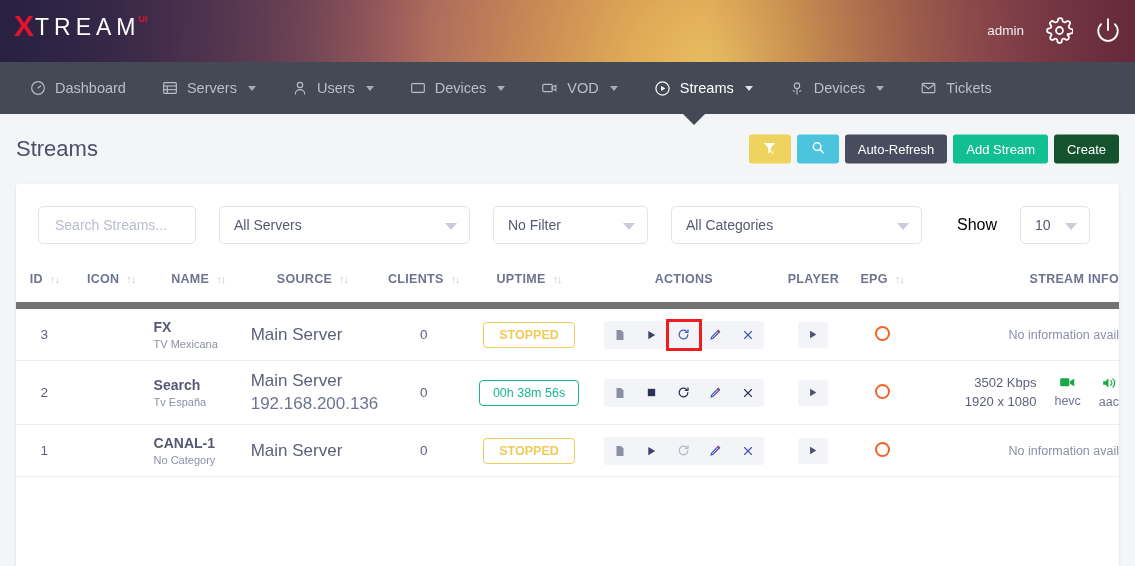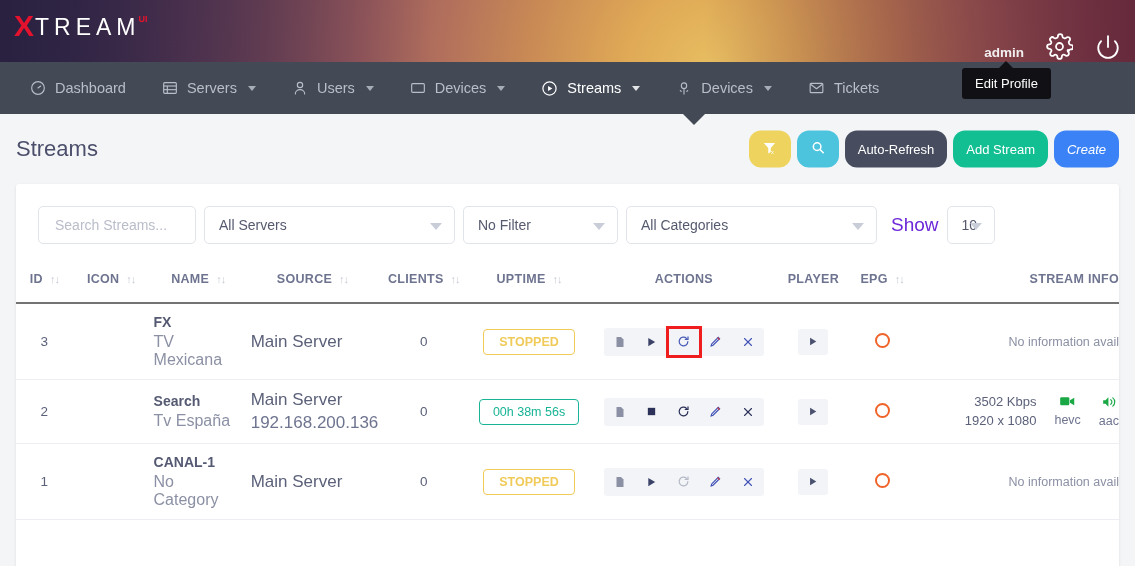--- a/index.html
+++ b/index.html
@@ -42,21 +42,21 @@
     color: #ffffff; font-size: 23px; font-weight: 300;
     line-height: 32px; letter-spacing: 5px; padding-left: 1px;
   }
   .logo .sup {
     color: #e4122c; font-size: 9px; font-weight: bold;
     line-height: 13px; margin-left: -2px; margin-top: 2px;
   }
 
   .banner-right {
     position: absolute; right: 14px; top: 0; height: 60px;
-    display: flex; align-items: flex-end; gap: 22px; z-index: 3; font-weight: bold;
+    display: flex; align-items: center; gap: 22px; z-index: 3;
   }
   .banner-right .uname {
     color: #f2eef0; font-size: 13.5px;
   }
   .ic-btn { display: flex; align-items: center; justify-content: center; cursor: pointer; }
   .ic-btn svg { display: block; }
 
   
   .navbar {
     position: relative;
@@ -117,42 +117,42 @@
     padding: 0 16px;
     position: relative;
   }
   .page-title { font-size: 22px; color: #4b4f6b; font-weight: normal; }
 
   .toolbar {
     position: absolute; right: 16px; top: 50%; transform: translateY(-50%);
     display: flex; align-items: center; gap: 6px;
   }
   .tb-btn {
-    height: 37px; border-radius: 12px; border: none;
+    height: 29px; border-radius: 3px; border: none;
     color: #ffffff; font-size: 13px;
     display: flex; align-items: center; justify-content: center;
     padding: 0 13px; cursor: pointer;
     font-family: "Liberation Sans", sans-serif;
   }
   .tb-icon { width: 42px; padding: 0; }
 
   
   .card {
     margin: 0 16px;
     background: #ffffff;
     border-radius: 3px;
     box-shadow: 0 1px 3px rgba(0,0,0,.10);
     min-height: 400px;
     position: relative;
   }
 
   .filters {
     display: flex; align-items: center;
     padding: 22px 22px 14px 22px;
-    gap: 8px;
+    gap: 23px;
   }
   .fld {
     height: 38px;
     border: 1px solid #e1e4ea;
     border-radius: 5px;
     background: #fff;
     display: flex; align-items: center;
     padding: 0 14px;
     font-size: 14px; color: #555a6e;
     position: relative;
@@ -161,39 +161,39 @@
   .fld.search input {
     border: none; outline: none; width: 100%;
     font-size: 14px; color: #555a6e;
     font-family: "Liberation Sans", sans-serif;
     background: transparent;
   }
   .fld.search input::placeholder { color: #b9bdc9; }
   .fld.sel-servers { width: 251px; }
   .fld.sel-categories { width: 251px; }
   .fld.sel-filter { width: 155px; }
-  .fld.sel-show { width: 48px; padding: 0 10px 0 14px; }
+  .fld.sel-show { width: 70px; padding: 0 10px 0 14px; }
   .sel-caret {
     position: absolute; right: 12px; top: 50%;
     margin-top: -2px;
     width: 0; height: 0;
     border-left: 6px solid transparent;
     border-right: 6px solid transparent;
     border-top: 7px solid #c9cdd8;
   }
-  .show-label { font-size: 19px; color: #6d28d9; margin-left: 6px; }
+  .show-label { font-size: 16px; color: #000000; margin-left: 12px; }
 
   
   table.streams { width: 100%; border-collapse: collapse; table-layout: fixed; }
   table.streams th {
     text-align: center;
     font-size: 12.5px; color: #6e7490; font-weight: bold;
     letter-spacing: .3px;
     padding: 14px 4px 16px 4px;
-    border-bottom: 2px solid #737373;
+    border-bottom: 7px solid #737373;
     white-space: nowrap;
   }
   .th-in { display: inline-flex; align-items: center; gap: 7px; }
   .sort { color: #c6cad6; font-size: 11px; letter-spacing: -1px; }
   table.streams td {
     text-align: center;
     font-size: 13.5px; color: #5c617a;
     padding: 10px 4px;
     border-bottom: 1px solid #eceef2;
     vertical-align: middle;
@@ -203,21 +203,21 @@
   .col-name { width: 96px; }
   .col-source { width: 130px; }
   .col-clients { width: 90px; }
   .col-uptime { width: 118px; }
   .col-actions { width: 188px; }
   .col-player { width: 68px; }
   .col-epg { width: 68px; }
   .col-info { width: 200px; }
 
   .name-main { font-weight: bold; color: #555a72; font-size: 14px; }
-  .name-sub { font-size: 16px; color: #8b90a4; margin-top: 3px; }
+  .name-sub { font-size: 11px; color: #8b90a4; margin-top: 3px; }
   .src-main { font-size: 17px; color: #5c617a; }
   .src-sub { font-size: 17px; color: #6e7490; margin-top: 3px; }
 
   .badge {
     display: inline-block;
     border: 1px solid currentColor;
     border-radius: 4px;
     padding: 5px 13px;
     font-size: 12.5px;
     font-weight: bold;
@@ -327,20 +327,30 @@
     <div class="nav-item">
       <span>
         <svg width="16" height="16" viewBox="0 0 24 24" fill="none" stroke="currentColor" stroke-width="1.7">
             <rect x="2.5" y="5.5" width="19" height="13" rx="1.5"></rect>
           </svg>
       </span>
       <span>Devices</span>
       <span class="caret"></span>
     </div>
 
+    <div class="nav-item">
+      <span>
+        <svg width="17" height="16" viewBox="0 0 24 24" fill="none" stroke="currentColor" stroke-width="1.7">
+            <rect x="2" y="6.5" width="14" height="11" rx="1.5"></rect>
+            <path d="M16 11l5.5-3v8L16 13z"></path>
+          </svg>
+      </span>
+      <span>VOD</span>
+      <span class="caret"></span>
+    </div>
 
     <div class="nav-item active">
       <span>
         <svg width="17" height="17" viewBox="0 0 24 24" fill="none" stroke="currentColor" stroke-width="1.7" stroke-linejoin="round">
             <circle cx="12" cy="12" r="9.3"></circle>
             <path d="M10 8.4l6 3.6-6 3.6z" fill="currentColor" stroke="none"></path>
           </svg>
       </span>
       <span>Streams</span>
       <span class="caret"></span>
@@ -365,23 +375,20 @@
             <rect x="2.5" y="5" width="19" height="14" rx="1.5"></rect>
             <path d="M3 6.5l9 6.5 9-6.5"></path>
           </svg>
       </span>
       <span>Tickets</span>
     </div>
 
     <div class="nav-arrow"></div>
   </div>
 
-  <div class="tooltip">
-    <span>Edit Profile</span>
-  </div>
 
   <div class="page">
 
     <div class="page-head">
       <div class="page-title">Streams</div>
 
       <div class="toolbar">
         <button class="tb-btn tb-icon" style="background:#eed35e;">
           <span>
             <svg width="15" height="15" viewBox="0 0 24 24" fill="#ffffff">
@@ -393,21 +400,21 @@
         <button class="tb-btn tb-icon" style="background:#4dc4de;">
           <span>
             <svg width="14" height="14" viewBox="0 0 24 24" fill="none" stroke="#ffffff" stroke-width="2.6" stroke-linecap="round">
                 <circle cx="10.5" cy="10.5" r="6.5"></circle>
                 <line x1="15.5" y1="15.5" x2="21" y2="21"></line>
               </svg>
           </span>
         </button>
         <button class="tb-btn" style="background:#474d5f;">Auto-Refresh</button>
         <button class="tb-btn" style="background:#11bf92;">Add Stream</button>
-        <button class="tb-btn" style="background:#3b82f6;font-style:italic;">Create</button>
+        <button class="tb-btn" style="background:#14532d;">Create</button>
       </div>
     </div>
 
     <div class="card">
 
       <div class="filters">
         <div class="fld search">
           <input type="text" placeholder="Search Streams..." style="">
         </div>
         <div class="fld sel-servers">

